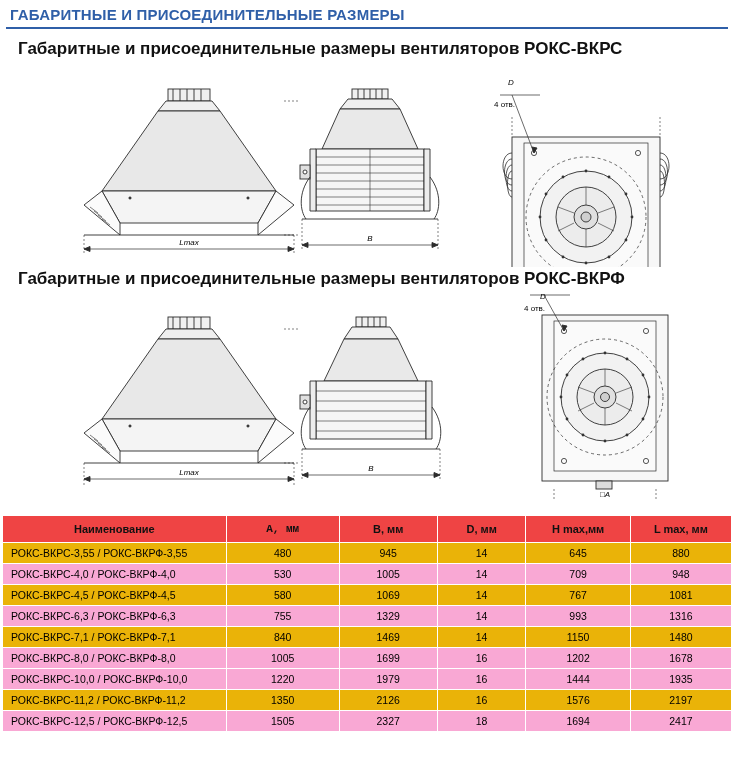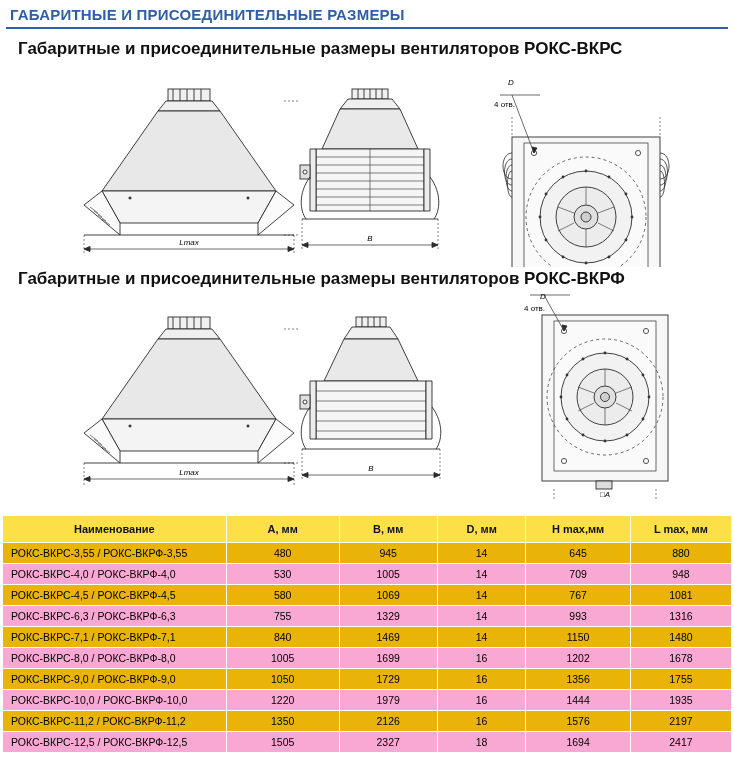--- a/index.html
+++ b/index.html
@@ -56,21 +56,21 @@
     margin-top: 12px;
     padding: 0 2px;
   }
   table.spec {
     border-collapse: collapse;
     width: 730px;
     margin: 0 auto;
     font-size: 10.5px;
   }
   table.spec thead th {
-    background: #fde047;
+    background: #ef4444;
     color: #111;
     font-weight: bold;
     font-size: 11px;
     border: 1px solid #ffffff;
     padding: 7px 2px;
     text-align: center;
   }
   table.spec thead th.first {
     text-align: center;
   }
@@ -80,21 +80,21 @@
     text-align: center;
     font-size: 10.5px;
   }
   table.spec tbody td.name {
     text-align: left;
     padding-left: 8px;
   }
   table.spec tbody tr.odd td { background: #eab308; }
   table.spec tbody tr.even td { background: #f9a8d4; }
   .col-name { width: 232px; }
-  .col-a { width: 116px; }
+  .col-a { width: 116px; font-family: Liberation Mono, monospace; }
   .col-b { width: 100px; }
   .col-d { width: 90px; }
   .col-h { width: 105px; }
   .col-l { width: 103px; }
   
   .lbl {
     font-family: "Liberation Sans", sans-serif;
     font-size: 8px;
     fill: #000;
   }
@@ -467,28 +467,20 @@
           <td>1480</td>
         </tr>
         <tr class="even">
           <td class="name">РОКС-ВКРС-8,0 / РОКС-ВКРФ-8,0</td>
           <td>1005</td>
           <td>1699</td>
           <td>16</td>
           <td>1202</td>
           <td>1678</td>
         </tr>
-        <tr class="odd">
-          <td class="name">РОКС-ВКРС-9,0 / РОКС-ВКРФ-9,0</td>
-          <td>1050</td>
-          <td>1729</td>
-          <td>16</td>
-          <td>1356</td>
-          <td>1755</td>
-        </tr>
         <tr class="even">
           <td class="name">РОКС-ВКРС-10,0 / РОКС-ВКРФ-10,0</td>
           <td>1220</td>
           <td>1979</td>
           <td>16</td>
           <td>1444</td>
           <td>1935</td>
         </tr>
         <tr class="odd">
           <td class="name">РОКС-ВКРС-11,2 / РОКС-ВКРФ-11,2</td>

